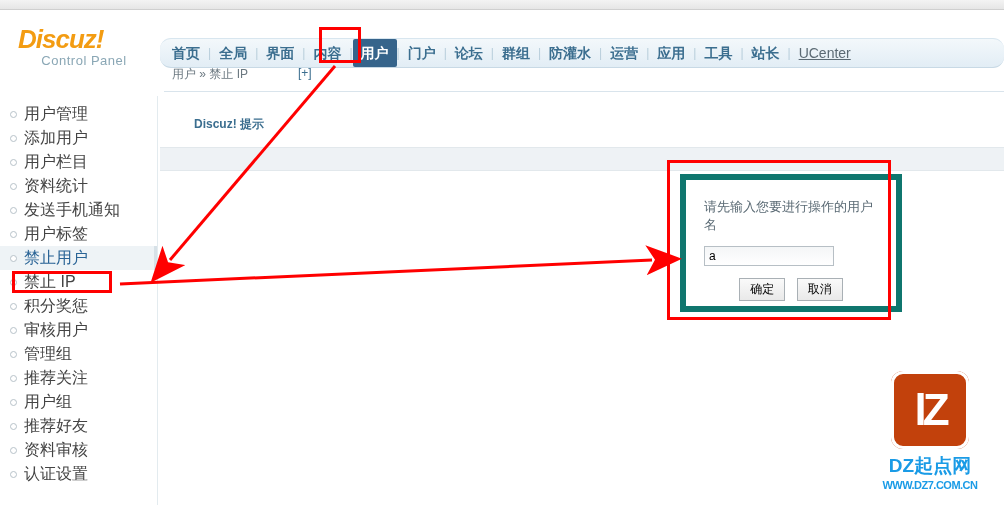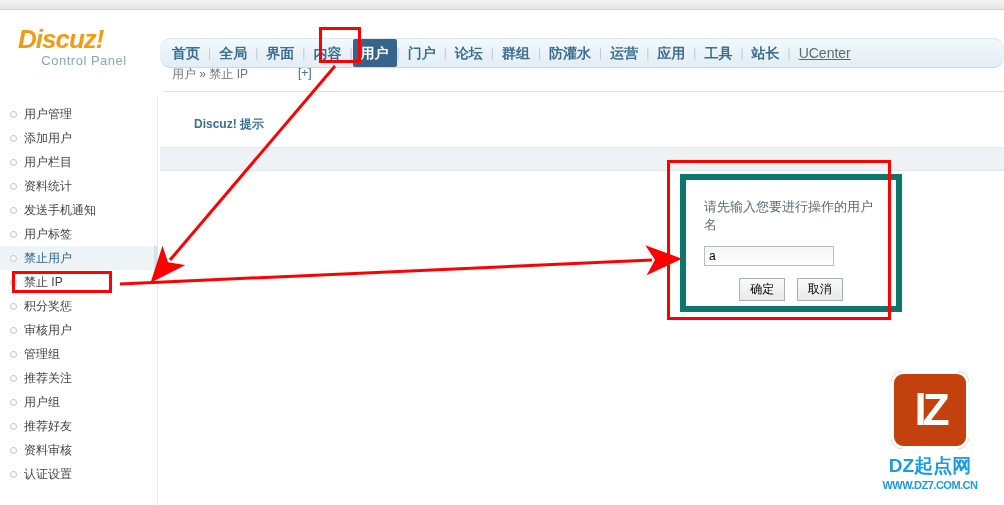--- a/index.html
+++ b/index.html
@@ -22,21 +22,21 @@
 
     
     .red-box { position: absolute; border: 3px solid #ff0000; pointer-events: none; z-index: 50; }
 
     
     .breadcrumb { position: absolute; left: 164px; top: 66px; right: 0; height: 26px; border-bottom: 1px solid #d9e4ec; padding-left: 8px; display: flex; color: #6b7880; font-size: 12px; gap: 46px; }
     .breadcrumb .plus { color: #3b6e8f; margin-left: 4px; }
 
     
     .sidebar { position: absolute; left: 0; top: 96px; width: 158px; bottom: 0; border-right: 1px solid #e3ebef; padding-top: 6px; }
-    .side-item { display: flex; align-items: center; height: 24px; padding-left: 24px; color: #444; font-size: 12px; cursor: pointer; position: relative; }
+    .side-item { display: flex; align-items: center; height: 24px; padding-left: 24px; color: #444; font-size: 16px; cursor: pointer; position: relative; }
     .side-item::before { content: ""; position: absolute; left: 10px; top: 9px; width: 5px; height: 5px; border: 1px solid #b7c2c9; border-radius: 50%; background: #fff; }
     .side-item.sel { background: #eef3f6; color: #2a6496; }
     .side-item.sel::after { content: ""; position: absolute; right: 0; top: 0; bottom: 0; width: 3px; background: #d7e1e7; }
 
     
     .main { position: absolute; left: 160px; top: 94px; right: 0; bottom: 0; padding: 22px 0 0 0; }
     .hint-title { color: #3b6e8f; font-weight: bold; font-size: 12px; padding-left: 34px; margin-bottom: 14px; }
     .hint-bar { height: 24px; background: #eef2f5; border-top: 1px solid #e2e8ec; border-bottom: 1px solid #e2e8ec; margin: 0 0 0 0; }
 
     

